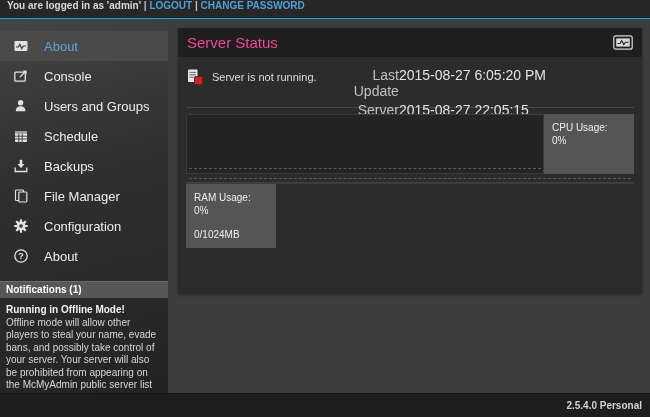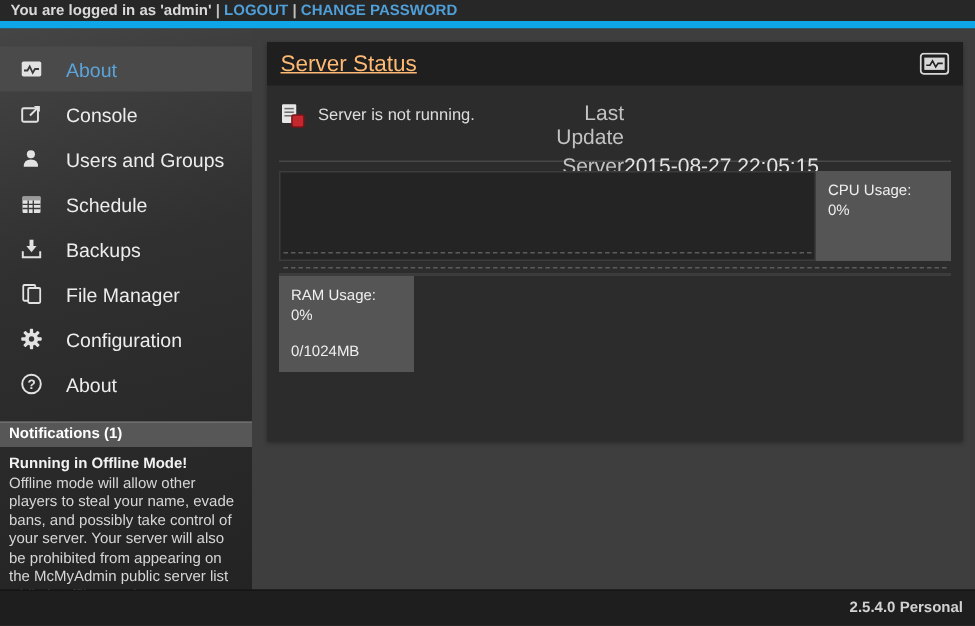--- a/index.html
+++ b/index.html
@@ -6,22 +6,22 @@
   html,body { background:#1a1a1a; }
   body { font-family:"Liberation Sans", sans-serif; }
   #app {
     position:relative; width:650px; height:417px; overflow:hidden;
     background:#3e3e3e; color:#e6e6e6;
   }
 
   
   .topbar {
     position:absolute; top:0; left:0; right:0; height:19px;
-    background:#272727; border-bottom:5px solid #0ea5e9;
-    display:flex; align-items:center; padding-left:7px;
+    background:#272727; border-bottom:1px solid #0ea5e9;
+    display:flex; align-items:flex-start; padding-left:7px;
     font-size:10px; font-weight:bold; color:#d9d9d9; white-space:pre;
   }
   .topbar a { color:#4f9fd8; text-decoration:none; cursor:pointer; }
   .topbar .sep { color:#bfbfbf; }
 
   
   .sidebar {
     position:absolute; left:0; top:19px; width:168px; bottom:21px;
     background:linear-gradient(165deg,#454545 0%,#303030 40%,#232323 100%);
     overflow:hidden;
@@ -46,21 +46,21 @@
   
   .main { position:absolute; left:168px; top:19px; right:0; bottom:21px; background:#3e3e3e; }
   .panel {
     position:absolute; left:10px; top:9px; width:464px; height:266px;
     background:#2c2c2c; box-shadow:0 1px 3px rgba(0,0,0,.35);
   }
   .panel-header {
     height:29px; background:#1f1f1f; display:flex; align-items:center;
     justify-content:space-between; padding:0 9px;
   }
-  .panel-title { font-size:15px; color:#fdba74;text-decoration:underline; }
+  .panel-title { font-size:15px; color:#ec4899; }
   .panel-content { padding:8px 8px 0 8px; height:237px; }
 
   .info-row { display:flex; align-items:flex-start; height:42px; }
   .status-msg { display:flex; align-items:center; gap:8px; margin-top:3px; }
   .status-msg .txt { font-size:11px; color:#dddddd; }
   .info-table { margin-left:auto; margin-right:88px; font-size:14px; margin-top:2px;text-align:right; }
   .info-line { display:flex; margin-bottom:3px; }
   .info-line .lbl { width:72px; color:#c2c2c2; }
   .info-line .val { color:#e3e3e3; }
 
@@ -216,20 +216,21 @@
                 <line x1="3.6" y1="6.8" x2="9.9" y2="6.8"></line>
                 <line x1="3.6" y1="9.2" x2="9.9" y2="9.2"></line>
               </g>
               <rect x="8.6" y="8.6" width="8" height="8" rx="1.2" fill="#c2282e" stroke="#7d1318" stroke-width="1"></rect>
             </svg>
             <span class="txt">Server is not running.</span>
           </div>
           <div class="info-table">
             <div class="info-line">
               <span class="lbl">Last Update</span>
+              <span class="val">2015-08-27 6:05:20 PM</span>
             </div>
             <div class="info-line">
               <span class="lbl">Server Time</span>
               <span class="val">2015-08-27 22:05:15</span>
             </div>
             <div class="info-line">
               <span class="lbl">Online Players</span>
               <span class="val">0 / 20</span>
             </div>
           </div>

